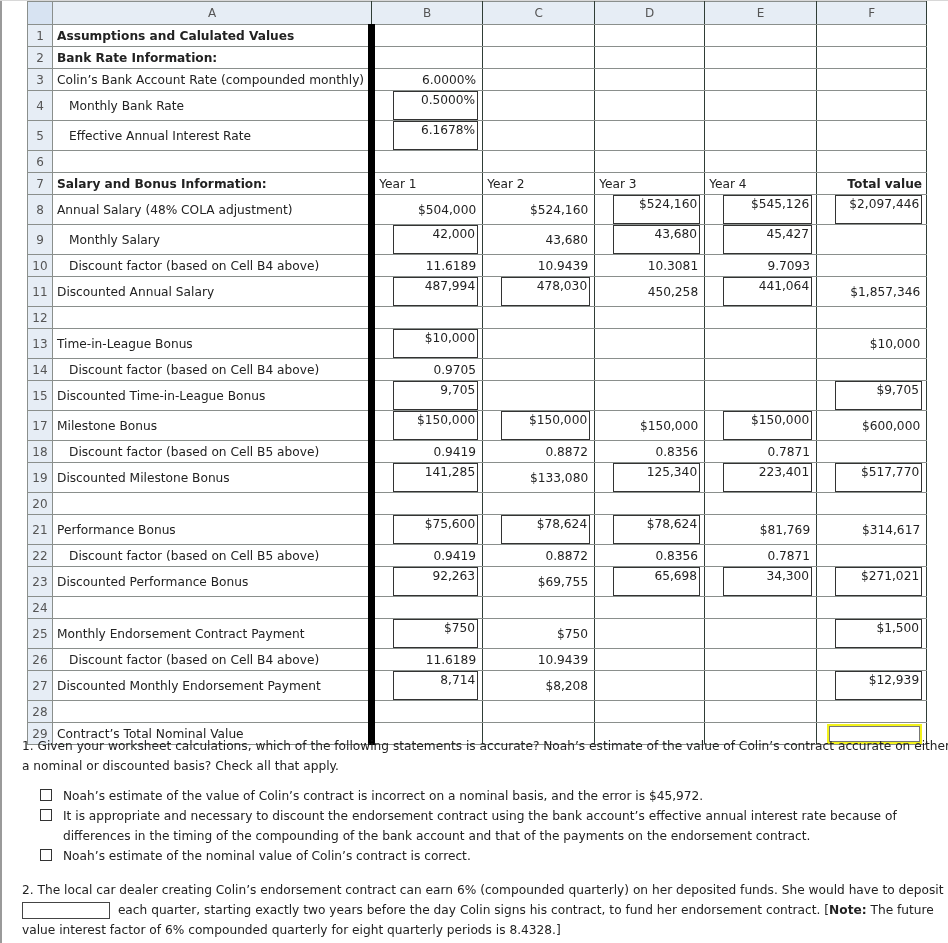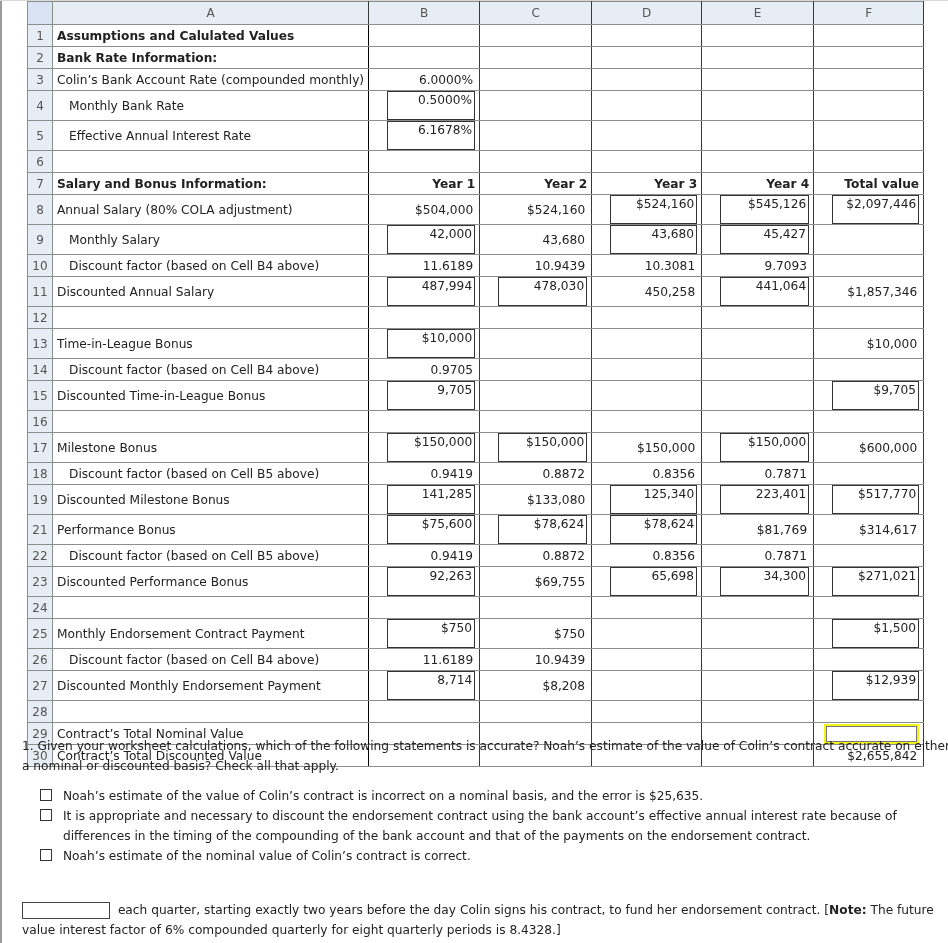--- a/index.html
+++ b/index.html
@@ -13,27 +13,27 @@
     position: absolute; left: 27px; top: 1px; border-collapse: collapse; table-layout: fixed;
   }
   table.sheet td, table.sheet th {
     border: 1px solid #8a8f8c; height: 22px; padding: 0 4px; box-sizing: border-box; white-space: nowrap; overflow: hidden;
   }
   table.sheet th {
     background: #e6edf5; font-weight: normal; color: #555; text-align: center; font-size: 12px; height: 23px;
   }
   table.sheet th.corner { background: #d7e3f2; }
   table.sheet td.rownum { background: #e6edf5; color: #555; text-align: center; padding: 0; font-size: 12px; }
-  table.sheet td.colA { border-right: 1px solid #000000; }
+  table.sheet td.colA { border-right: 7px solid #000000; }
   table.sheet td.vcol { border-right: 1px solid #2f3d36; text-align: right; padding: 0 4px; position: relative; }
   table.sheet th.vcolh { border-right: 1px solid #2f3d36; }
   .bold { font-weight: bold; }
   .indent { padding-left: 12px; display: inline-block; }
   .hdr { font-weight: bold; display: block; }
-  .hdr-center { font-weight: bold; text-align: right; display: block; }
+  .hdr-center { font-weight: normal; text-align: left; display: block; }
   .box {
     display: block; border: 1px solid #333; height: 29px; line-height: 17px; text-align: right; padding: 0 2px;
     margin-left: 14px; box-sizing: border-box; background: #fff;
   }
   .box-empty-yellow {
     display: block; border: 2px solid #f2f21c; outline: 1px solid #777; outline-offset: -3px; height: 20px; margin-left: 6px;
     box-sizing: border-box; background: #fff;
   }
   .plain { display: block; text-align: right; padding-right: 2px; }
   .q-section { position: absolute; left: 22px; width: 930px; font-size: 12.2px; color: #222; line-height: 20px; }
@@ -204,21 +204,21 @@
         </td>
         <td class="vcol">
           <span class="hdr-center">Year 4</span>
         </td>
         <td class="vcol">
           <span class="hdr">Total value</span>
         </td>
       </tr>
       <tr>
         <td class="rownum">8</td>
-        <td class="colA"><span>Annual Salary (80% COLA adjustment)</span></td>
+        <td class="colA"><span>Annual Salary (48% COLA adjustment)</span></td>
         <td class="vcol">
           <span class="plain">$504,000</span>
         </td>
         <td class="vcol">
           <span class="plain">$524,160</span>
         </td>
         <td class="vcol">
           <span class="box">$524,160</span>
         </td>
         <td class="vcol">
@@ -355,39 +355,20 @@
           <span class="plain"></span>
         </td>
         <td class="vcol">
           <span class="plain"></span>
         </td>
         <td class="vcol">
           <span class="box">$9,705</span>
         </td>
       </tr>
       <tr>
-        <td class="rownum">16</td>
-        <td class="colA"><span></span></td>
-        <td class="vcol">
-          <span class="plain"></span>
-        </td>
-        <td class="vcol">
-          <span class="plain"></span>
-        </td>
-        <td class="vcol">
-          <span class="plain"></span>
-        </td>
-        <td class="vcol">
-          <span class="plain"></span>
-        </td>
-        <td class="vcol">
-          <span class="plain"></span>
-        </td>
-      </tr>
-      <tr>
         <td class="rownum">17</td>
         <td class="colA"><span>Milestone Bonus</span></td>
         <td class="vcol">
           <span class="box">$150,000</span>
         </td>
         <td class="vcol">
           <span class="box">$150,000</span>
         </td>
         <td class="vcol">
           <span class="plain">$150,000</span>
@@ -431,20 +412,39 @@
           <span class="box">125,340</span>
         </td>
         <td class="vcol">
           <span class="box">223,401</span>
         </td>
         <td class="vcol">
           <span class="box">$517,770</span>
         </td>
       </tr>
       <tr>
+        <td class="rownum">20</td>
+        <td class="colA"><span></span></td>
+        <td class="vcol">
+          <span class="plain"></span>
+        </td>
+        <td class="vcol">
+          <span class="plain"></span>
+        </td>
+        <td class="vcol">
+          <span class="plain"></span>
+        </td>
+        <td class="vcol">
+          <span class="plain"></span>
+        </td>
+        <td class="vcol">
+          <span class="plain"></span>
+        </td>
+      </tr>
+      <tr>
         <td class="rownum">21</td>
         <td class="colA"><span>Performance Bonus</span></td>
         <td class="vcol">
           <span class="box">$75,600</span>
         </td>
         <td class="vcol">
           <span class="box">$78,624</span>
         </td>
         <td class="vcol">
           <span class="box">$78,624</span>
@@ -599,50 +599,31 @@
           <span class="plain"></span>
         </td>
         <td class="vcol">
           <span class="plain"></span>
         </td>
         <td class="vcol">
           <span class="plain"></span>
         </td>
         <td class="vcol">
           <span class="box-empty-yellow"></span>
-        </td>
-      </tr>
-      <tr>
-        <td class="rownum">30</td>
-        <td class="colA"><span>Contract’s Total Discounted Value</span></td>
-        <td class="vcol">
-          <span class="plain"></span>
-        </td>
-        <td class="vcol">
-          <span class="plain"></span>
-        </td>
-        <td class="vcol">
-          <span class="plain"></span>
-        </td>
-        <td class="vcol">
-          <span class="plain"></span>
-        </td>
-        <td class="vcol">
-          <span class="plain">$2,655,842</span>
         </td>
       </tr>
     </tbody>
 </table>
 
 <div class="q-section q1">
   <div>1. Given your worksheet calculations, which of the following statements is accurate? Noah’s estimate of the value of Colin’s contract accurate on either a nominal or discounted basis? Check all that apply.</div>
   <ul class="options">
-    <li><span class="cb"></span><span>Noah’s estimate of the value of Colin’s contract is incorrect on a nominal basis, and the error is $25,635.</span></li>
+    <li><span class="cb"></span><span>Noah’s estimate of the value of Colin’s contract is incorrect on a nominal basis, and the error is $45,972.</span></li>
     <li><span class="cb"></span><span>It is appropriate and necessary to discount the endorsement contract using the bank account’s effective annual interest rate because of differences in the timing of the compounding of the bank account and that of the payments on the endorsement contract.</span></li>
     <li><span class="cb"></span><span>Noah’s estimate of the nominal value of Colin’s contract is correct.</span></li>
   </ul>
 </div>
 
 <div class="q-section q2">
-  <br>
+  <span>2. The local car dealer creating Colin’s endorsement contract can earn 6% (compounded quarterly) on her deposited funds. She would have to deposit</span><br>
   <span class="answer-input"></span>
   <span>each quarter, starting exactly two years before the day Colin signs his contract, to fund her endorsement contract. [</span><b>Note:</b><span> The future value interest factor of 6% compounded quarterly for eight quarterly periods is 8.4328.]</span>
 </div>
 
 </body></html>

